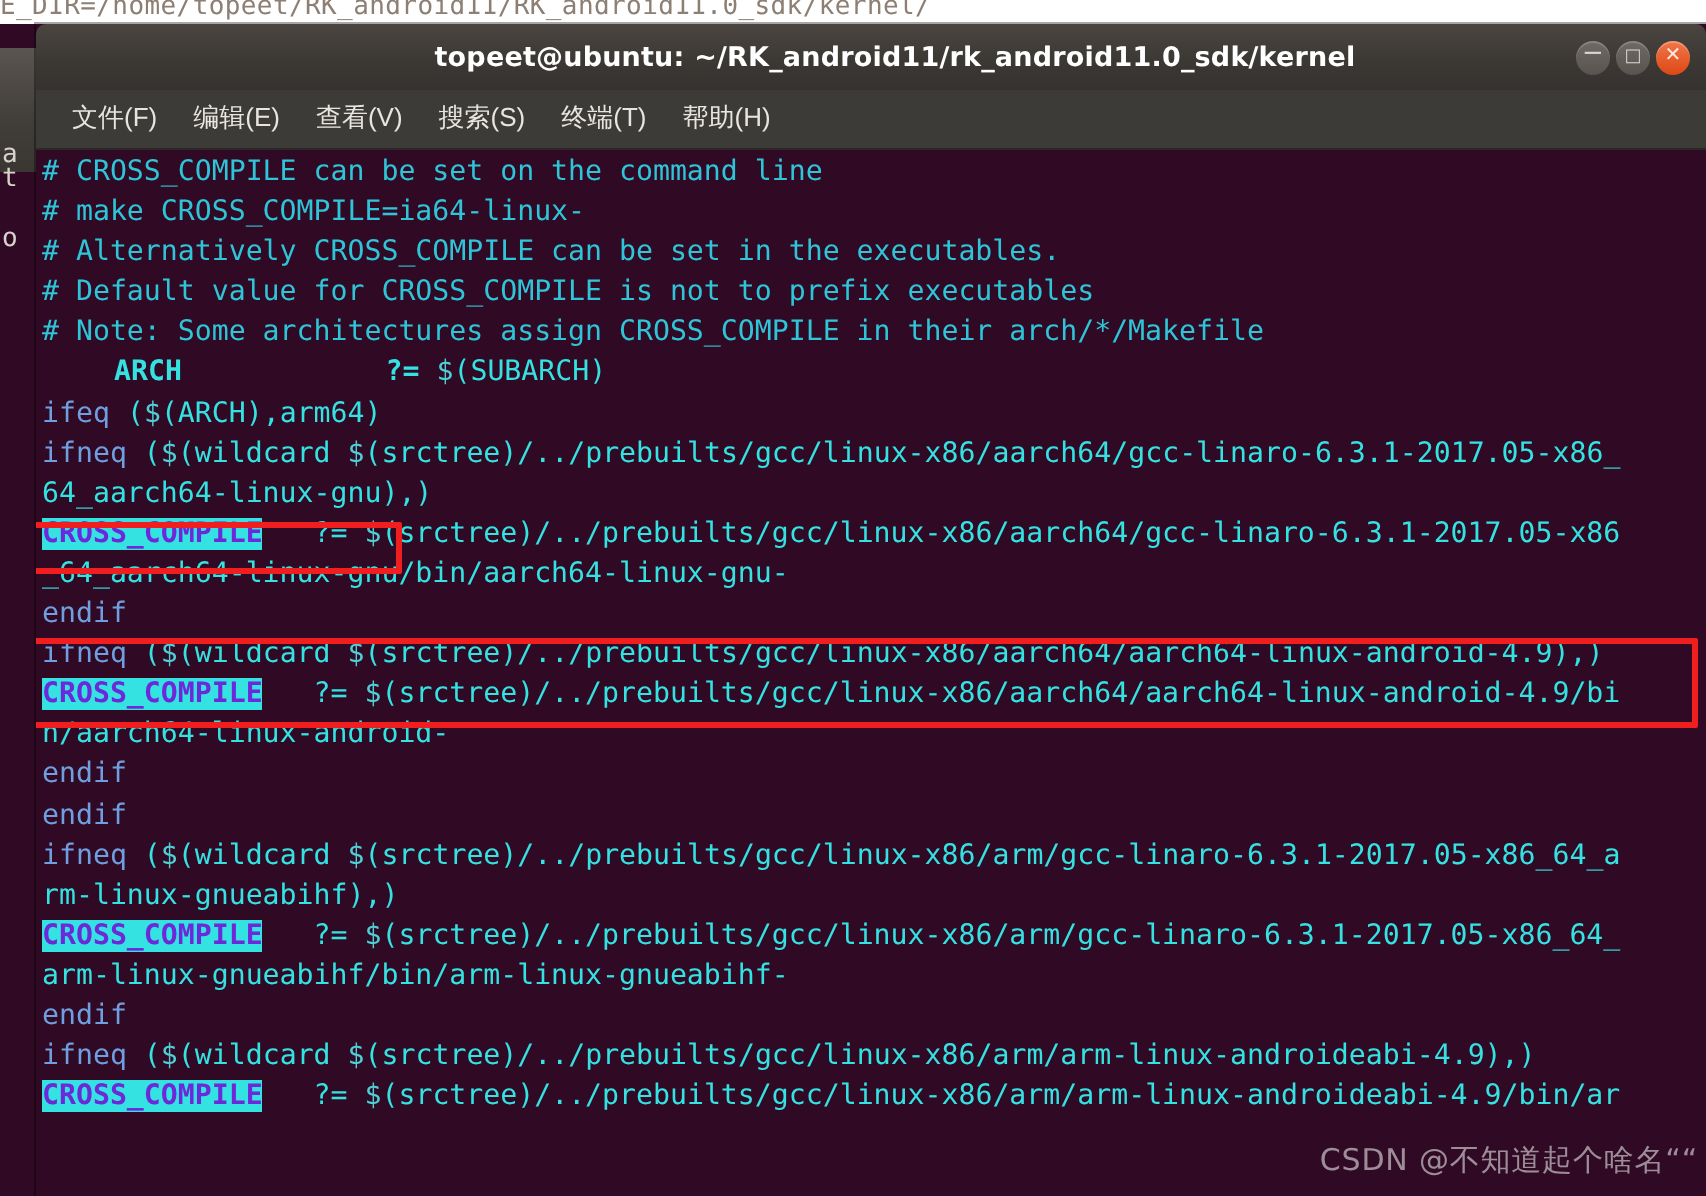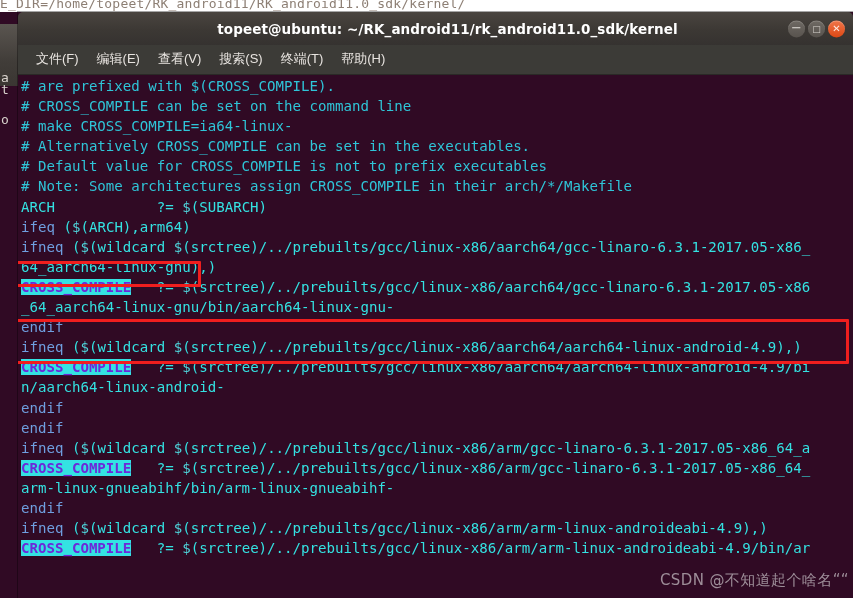--- a/index.html
+++ b/index.html
@@ -157,21 +157,21 @@
     font-family: "DejaVu Sans Mono", monospace;
     font-size: 14.1px;
     line-height: 20.1px;
     white-space: pre;
     color: #4ecfd6;
     letter-spacing: 0px;
   }
   .c-comment { color: #2fc5d8; }
   .c-cyan    { color: #34e2e2; }
   .c-lblue   { color: #6f9fe0; }
-  .c-bcyan   { color: #34e2e2; font-weight: normal; }
+  .c-bcyan   { color: #34e2e2; font-weight: bold; margin-left: 36px; }
   .hl {
     background: #34e2e2;
     color: #6d28d9;
     font-weight: bold;
     margin-top: 12px;
   }
 
   
   .redbox {
     position: absolute;
@@ -228,39 +228,39 @@
     <div class="menu-item">文件(F)</div>
     <div class="menu-item">编辑(E)</div>
     <div class="menu-item">查看(V)</div>
     <div class="menu-item">搜索(S)</div>
     <div class="menu-item">终端(T)</div>
     <div class="menu-item">帮助(H)</div>
   </div>
 
   <div id="terminal-body">
     <div id="terminal-lines">
-        <div class="tline"><span class="c-comment"># are prefixed with $(CROSS_COMPILE).</span></div>
         <div class="tline"><span class="c-comment"># CROSS_COMPILE can be set on the command line</span></div>
         <div class="tline"><span class="c-comment"># make CROSS_COMPILE=ia64-linux-</span></div>
         <div class="tline"><span class="c-comment"># Alternatively CROSS_COMPILE can be set in the executables.</span></div>
         <div class="tline"><span class="c-comment"># Default value for CROSS_COMPILE is not to prefix executables</span></div>
         <div class="tline"><span class="c-comment"># Note: Some architectures assign CROSS_COMPILE in their arch/*/Makefile</span></div>
         <div class="tline"><span class="c-bcyan">ARCH            ?= </span>$<span class="c-cyan">(SUBARCH)</span></div>
         <div class="tline"><span class="c-lblue">ifeq</span><span class="c-cyan"> (</span>$<span class="c-cyan">(ARCH),arm64)</span></div>
         <div class="tline"><span class="c-lblue">ifneq</span><span class="c-cyan"> (</span>$<span class="c-cyan">(wildcard </span>$<span class="c-cyan">(srctree)/../prebuilts/gcc/linux-x86/aarch64/gcc-linaro-6.3.1-2017.05-x86_</span></div>
         <div class="tline"><span class="c-cyan">64_aarch64-linux-gnu),)</span></div>
         <div class="tline"><span class="hl">CROSS_COMPILE</span><span class="c-cyan">   ?= </span>$<span class="c-cyan">(srctree)/../prebuilts/gcc/linux-x86/aarch64/gcc-linaro-6.3.1-2017.05-x86</span></div>
         <div class="tline"><span class="c-cyan">_64_aarch64-linux-gnu/bin/aarch64-linux-gnu-</span></div>
         <div class="tline"><span class="c-lblue">endif</span></div>
         <div class="tline"><span class="c-lblue">ifneq</span><span class="c-cyan"> (</span>$<span class="c-cyan">(wildcard </span>$<span class="c-cyan">(srctree)/../prebuilts/gcc/linux-x86/aarch64/aarch64-linux-android-4.9),)</span></div>
         <div class="tline"><span class="hl">CROSS_COMPILE</span><span class="c-cyan">   ?= </span>$<span class="c-cyan">(srctree)/../prebuilts/gcc/linux-x86/aarch64/aarch64-linux-android-4.9/bi</span></div>
         <div class="tline"><span class="c-cyan">n/aarch64-linux-android-</span></div>
         <div class="tline"><span class="c-lblue">endif</span></div>
         <div class="tline"><span class="c-lblue">endif</span></div>
         <div class="tline"><span class="c-lblue">ifneq</span><span class="c-cyan"> (</span>$<span class="c-cyan">(wildcard </span>$<span class="c-cyan">(srctree)/../prebuilts/gcc/linux-x86/arm/gcc-linaro-6.3.1-2017.05-x86_64_a</span></div>
+        <div class="tline"><span class="c-cyan">rm-linux-gnueabihf),)</span></div>
         <div class="tline"><span class="hl">CROSS_COMPILE</span><span class="c-cyan">   ?= </span>$<span class="c-cyan">(srctree)/../prebuilts/gcc/linux-x86/arm/gcc-linaro-6.3.1-2017.05-x86_64_</span></div>
         <div class="tline"><span class="c-cyan">arm-linux-gnueabihf/bin/arm-linux-gnueabihf-</span></div>
         <div class="tline"><span class="c-lblue">endif</span></div>
         <div class="tline"><span class="c-lblue">ifneq</span><span class="c-cyan"> (</span>$<span class="c-cyan">(wildcard </span>$<span class="c-cyan">(srctree)/../prebuilts/gcc/linux-x86/arm/arm-linux-androideabi-4.9),)</span></div>
         <div class="tline"><span class="hl">CROSS_COMPILE</span><span class="c-cyan">   ?= </span>$<span class="c-cyan">(srctree)/../prebuilts/gcc/linux-x86/arm/arm-linux-androideabi-4.9/bin/ar</span></div>
       </div>
 
     <div class="redbox" style="left:-16px; top:186px; width:199px; height:26px;"></div>
     <div class="redbox" style="left:-16px; top:244px; width:847px; height:45px;"></div>
   </div>

